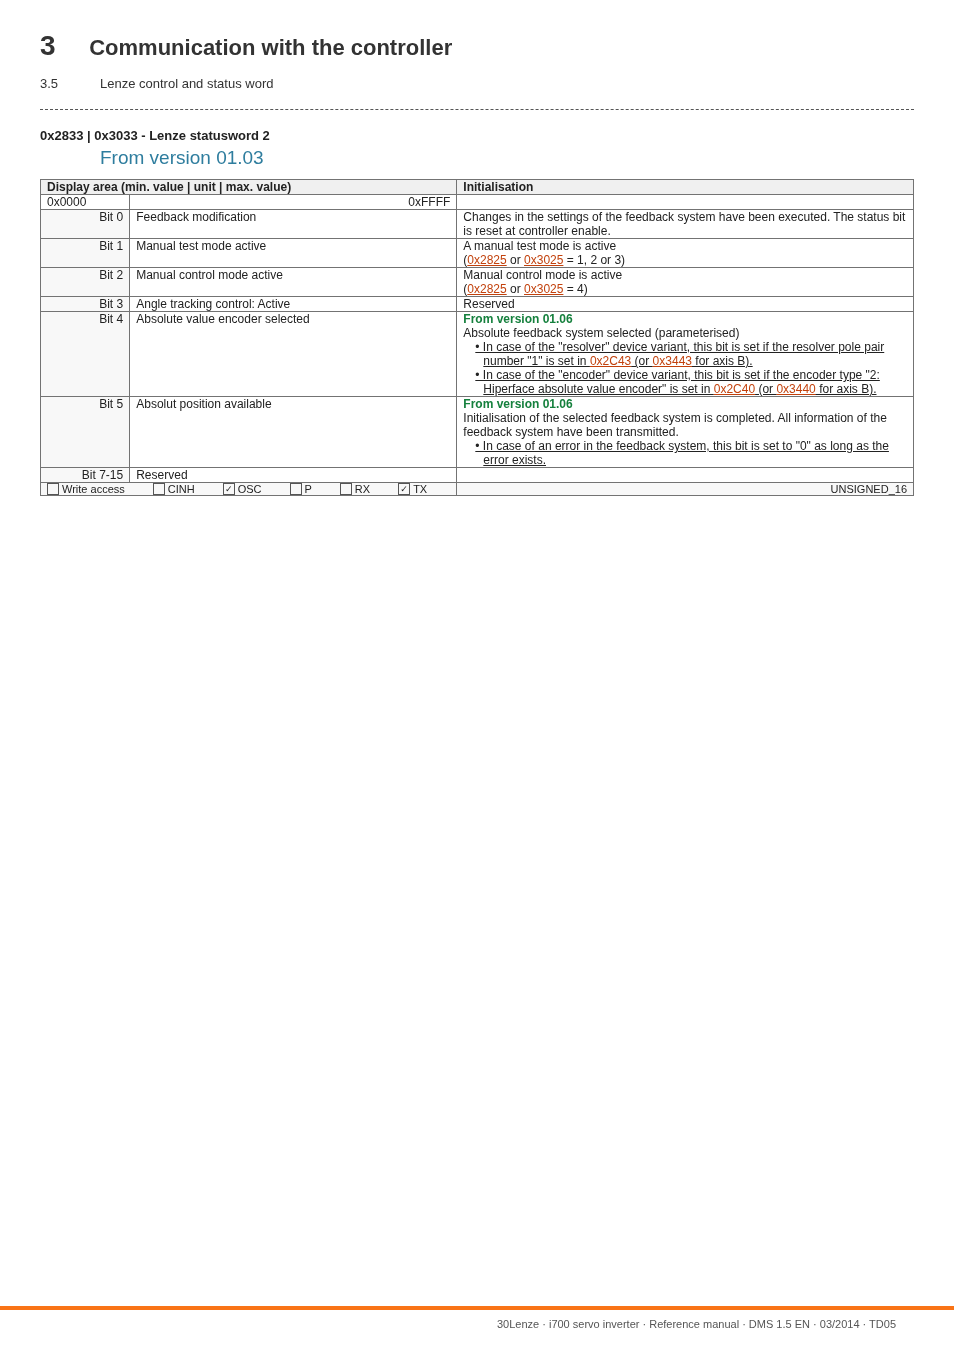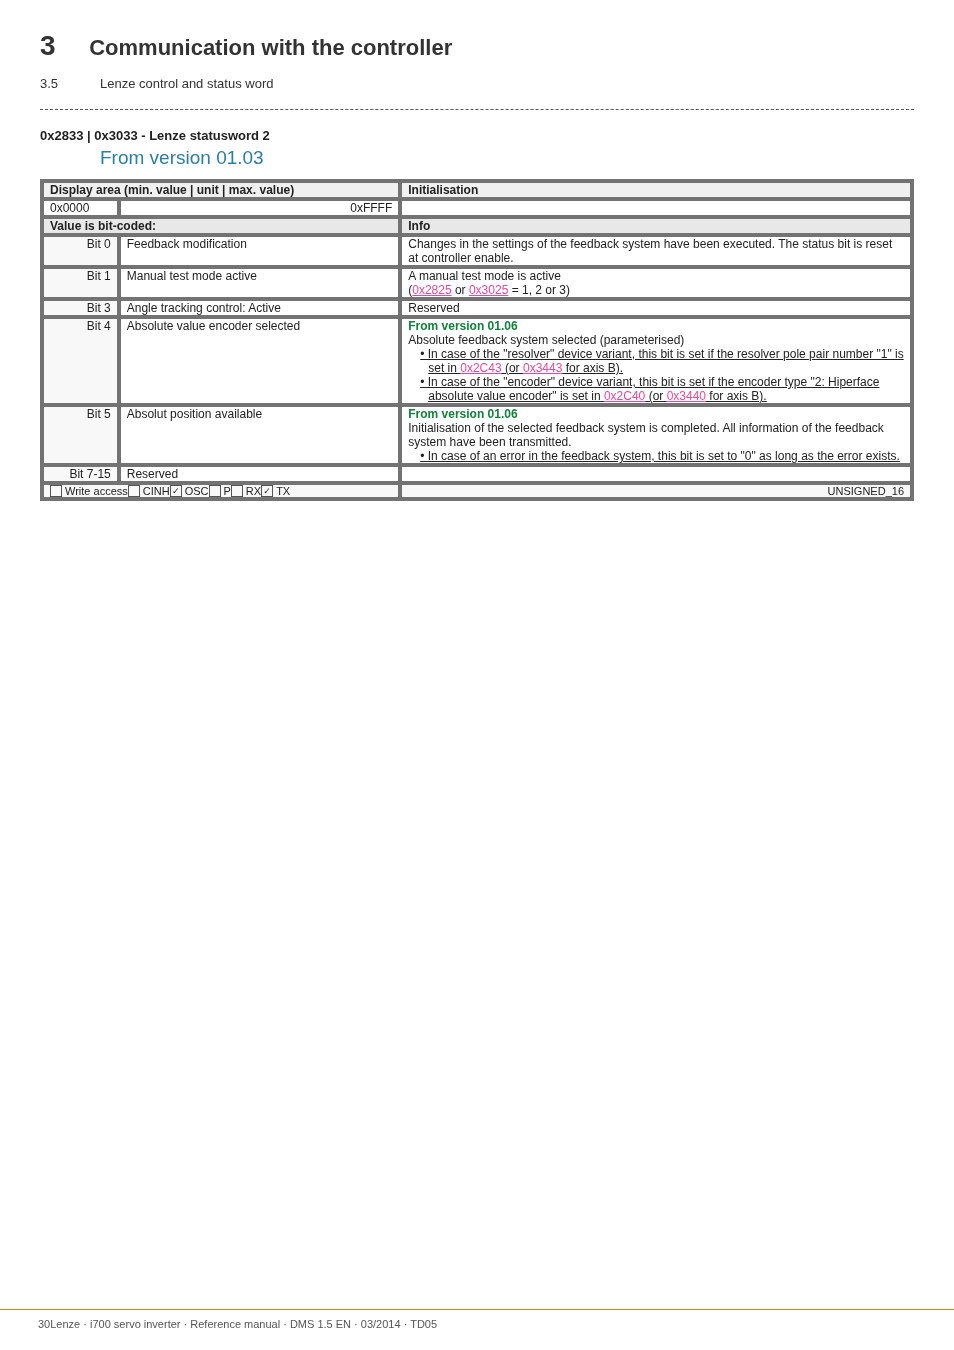--- a/index.html
+++ b/index.html
@@ -60,21 +60,21 @@
       margin-bottom: 10px;
       margin-left: 60px;
     }
     
     .main-table {
       width: 100%;
       border-collapse: collapse;
       font-size: 12px;
     }
     .main-table td, .main-table th {
-      border: 4px solid #737373;
+      border: 1px solid #737373;
       padding: 0 6px;
       vertical-align: top;
     }
     .main-table .header-row td {
       background: #f0f0f0;
       font-weight: bold;
       font-size: 12px;
     }
     .main-table .section-label {
       background: #e8e8e8;
@@ -91,29 +91,29 @@
     .main-table .info-col {
       width: 400px;
     }
     .version-inline {
       color: #15803d;
       font-weight: bold;
       font-size: 12px;
     }
     .link-text {
       text-decoration: underline;
-      color: #ec4899;
+      color: #c2410c;
     }
     .footer-row td {
       font-size: 11px;
       background: #f8f8f8;
     }
     .checkbox-area {
       display: flex;
-      gap: 0;
+      gap: 28px;
       align-items: center;
       font-size: 11px;
     }
     .checkbox-item {
       display: flex;
       align-items: center;
       gap: 3px;
     }
     .cb-box {
       width: 12px;
@@ -127,25 +127,25 @@
     .cb-checked::after {
       content: '✓';
       font-size: 9px;
     }
     .page-footer {
       position: absolute;
       bottom: 20px;
       left: 0;
       width: 100%;
       display: flex;
-      justify-content: flex-start;
-      padding: 0 38px;
+      justify-content: flex-end;
+      padding: 0 58px;
       font-size: 11px;
       color: #555;
-      border-top: 1px solid #f97316;
+      border-top: 4px solid #f97316;
       padding-top: 8px;
     }
     .bullet-point {
       margin-left: 12px;
       text-indent: -8px;
       padding-left: 8px;
       text-decoration: underline;
     }
     .signed-16 {
       text-align: right;
@@ -178,40 +178,44 @@
       <td colspan="2">Display area (min. value | unit | max. value)</td>
       <td>Initialisation</td>
     </tr>
 
     <tr>
       <td>0x0000</td>
       <td style="text-align:right;">0xFFFF</td>
       <td></td>
     </tr>
 
-    <tr>
-      <td colspan="2" class="section-label">Value is bit-coded:</td>
-      <td class="section-label">Info</td>
-    </tr>
 
     <tr>
       <td class="bit-label">Bit 0</td>
       <td class="bit-desc">Feedback modification</td>
       <td class="info-col">Changes in the settings of the feedback system have been executed. The status bit is reset at controller enable.</td>
     </tr>
 
     <tr>
       <td class="bit-label">Bit 1</td>
       <td class="bit-desc">Manual test mode active</td>
       <td class="info-col">
         A manual test mode is active<br>
         (<span class="link-text">0x2825</span> or <span class="link-text">0x3025</span> = 1, 2 or 3)
       </td>
     </tr>
 
+    <tr>
+      <td class="bit-label">Bit 2</td>
+      <td class="bit-desc">Manual control mode active</td>
+      <td class="info-col">
+        Manual control mode is active<br>
+        (<span class="link-text">0x2825</span> or <span class="link-text">0x3025</span> = 4)
+      </td>
+    </tr>
 
     <tr>
       <td class="bit-label">Bit 3</td>
       <td class="bit-desc">Angle tracking control: Active</td>
       <td class="info-col">Reserved</td>
     </tr>
 
     <tr>
       <td class="bit-label">Bit 4</td>
       <td class="bit-desc">Absolute value encoder selected</td>

